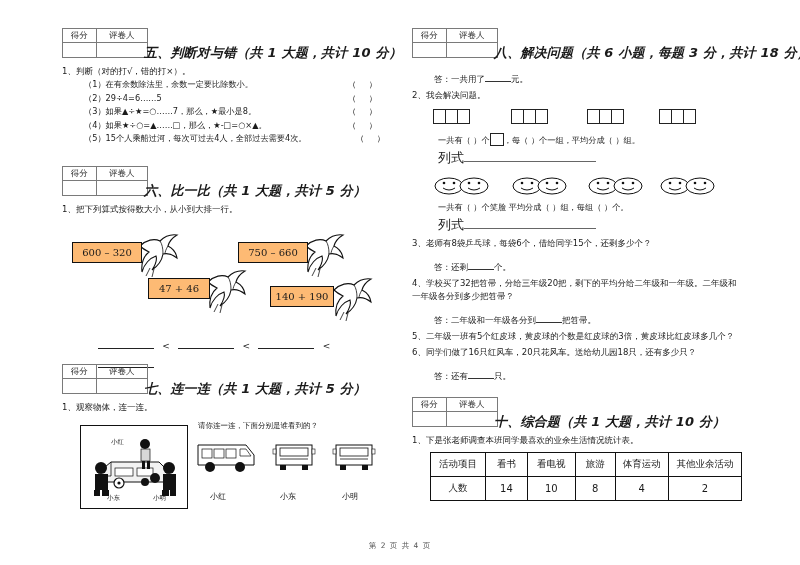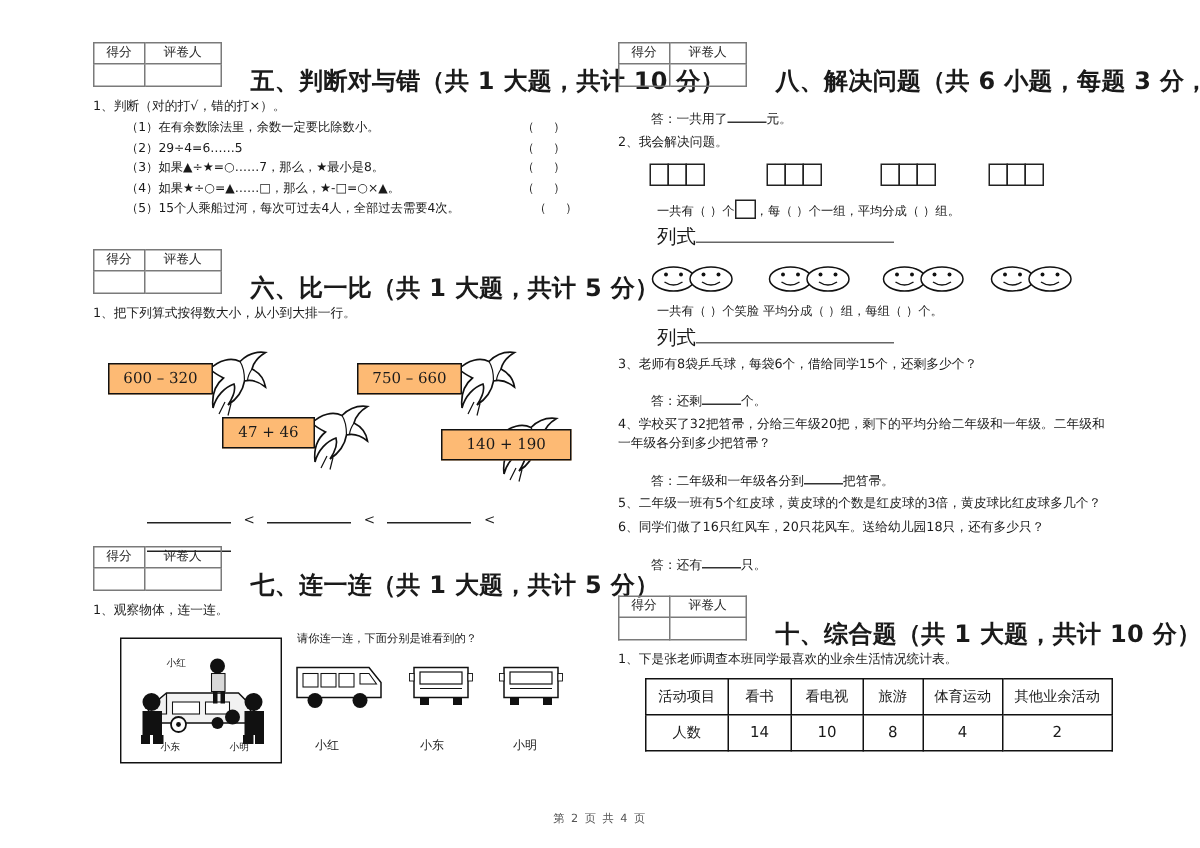--- a/index.html
+++ b/index.html
@@ -32,26 +32,27 @@
     padding: 0;
     line-height: 13px;
     height: 13px;
     color: #2a2a2a;
   }
   .scorebox td.c1 { width: 34px; }
   .scorebox td.c2 { width: 52px; }
   .scorebox tr.empty td { height: 15px; }
   .sec-title {
     position: absolute;
-    left: 105px;
+    left: 82px;
     top: 16px;
-    font-size: 16px;
+    font-size: 13px;
     font-weight: bold;
     white-space: nowrap;
     letter-spacing: .2px;
+    font-style: italic;
   }
   .q-num { font-size: 8.5px; line-height: 13px; margin-top: 3px; }
   .sub { font-size: 8.2px; line-height: 13.5px; margin-left: 22px; position: relative; }
   .sub .paren { position: absolute; right: 10px; letter-spacing: 5px; }
   .ans { font-size: 8.5px; margin-left: 22px; margin-top: 11px; }
   .u { display: inline-block; border-bottom: 1px solid #333; width: 26px; height: 9px; }
   .u-long { display: inline-block; border-bottom: 1px solid #666; width: 132px; height: 9px; }
 
   
   .birdbox { position: relative; height: 118px; margin-top: 4px; }
@@ -206,21 +207,21 @@
         <div class="card" style="left:176px; top:22px; width:70px;">750 – 660</div>
         <div class="bird" style="left:240px; top:12px;">
           <svg width="46" height="48" viewBox="0 0 46 48">
             <path d="M4 14 C10 8 18 6 24 9 C28 5 34 2 41 3 C36 6 33 10 32 14 C36 16 40 20 41 26 C36 22 31 21 27 22 C26 28 22 34 16 38 C20 32 21 27 20 24 C14 26 8 32 6 40 C5 31 8 24 13 20 C9 18 6 16 4 14 Z" fill="#ffffff" stroke="#111" stroke-width="1.1"></path>
             <path d="M24 9 C26 12 27 16 27 22" fill="none" stroke="#111" stroke-width="0.8"></path>
             <path d="M32 14 C30 17 29 20 29 22" fill="none" stroke="#111" stroke-width="0.8"></path>
             <path d="M14 36 L10 44 M18 37 L16 45" stroke="#111" stroke-width="0.8" fill="none"></path>
           </svg>
         </div>
 
-        <div class="card" style="left:208px; top:66px; width:87px;margin-left:24px;">140 + 190</div>
+        <div class="card" style="left:208px; top:66px; width:64px;">140 + 190</div>
         <div class="bird" style="left:268px; top:56px;">
           <svg width="46" height="48" viewBox="0 0 46 48">
             <path d="M4 14 C10 8 18 6 24 9 C28 5 34 2 41 3 C36 6 33 10 32 14 C36 16 40 20 41 26 C36 22 31 21 27 22 C26 28 22 34 16 38 C20 32 21 27 20 24 C14 26 8 32 6 40 C5 31 8 24 13 20 C9 18 6 16 4 14 Z" fill="#ffffff" stroke="#111" stroke-width="1.1"></path>
             <path d="M24 9 C26 12 27 16 27 22" fill="none" stroke="#111" stroke-width="0.8"></path>
             <path d="M32 14 C30 17 29 20 29 22" fill="none" stroke="#111" stroke-width="0.8"></path>
             <path d="M14 36 L10 44 M18 37 L16 45" stroke="#111" stroke-width="0.8" fill="none"></path>
           </svg>
         </div>
       </div>
 

